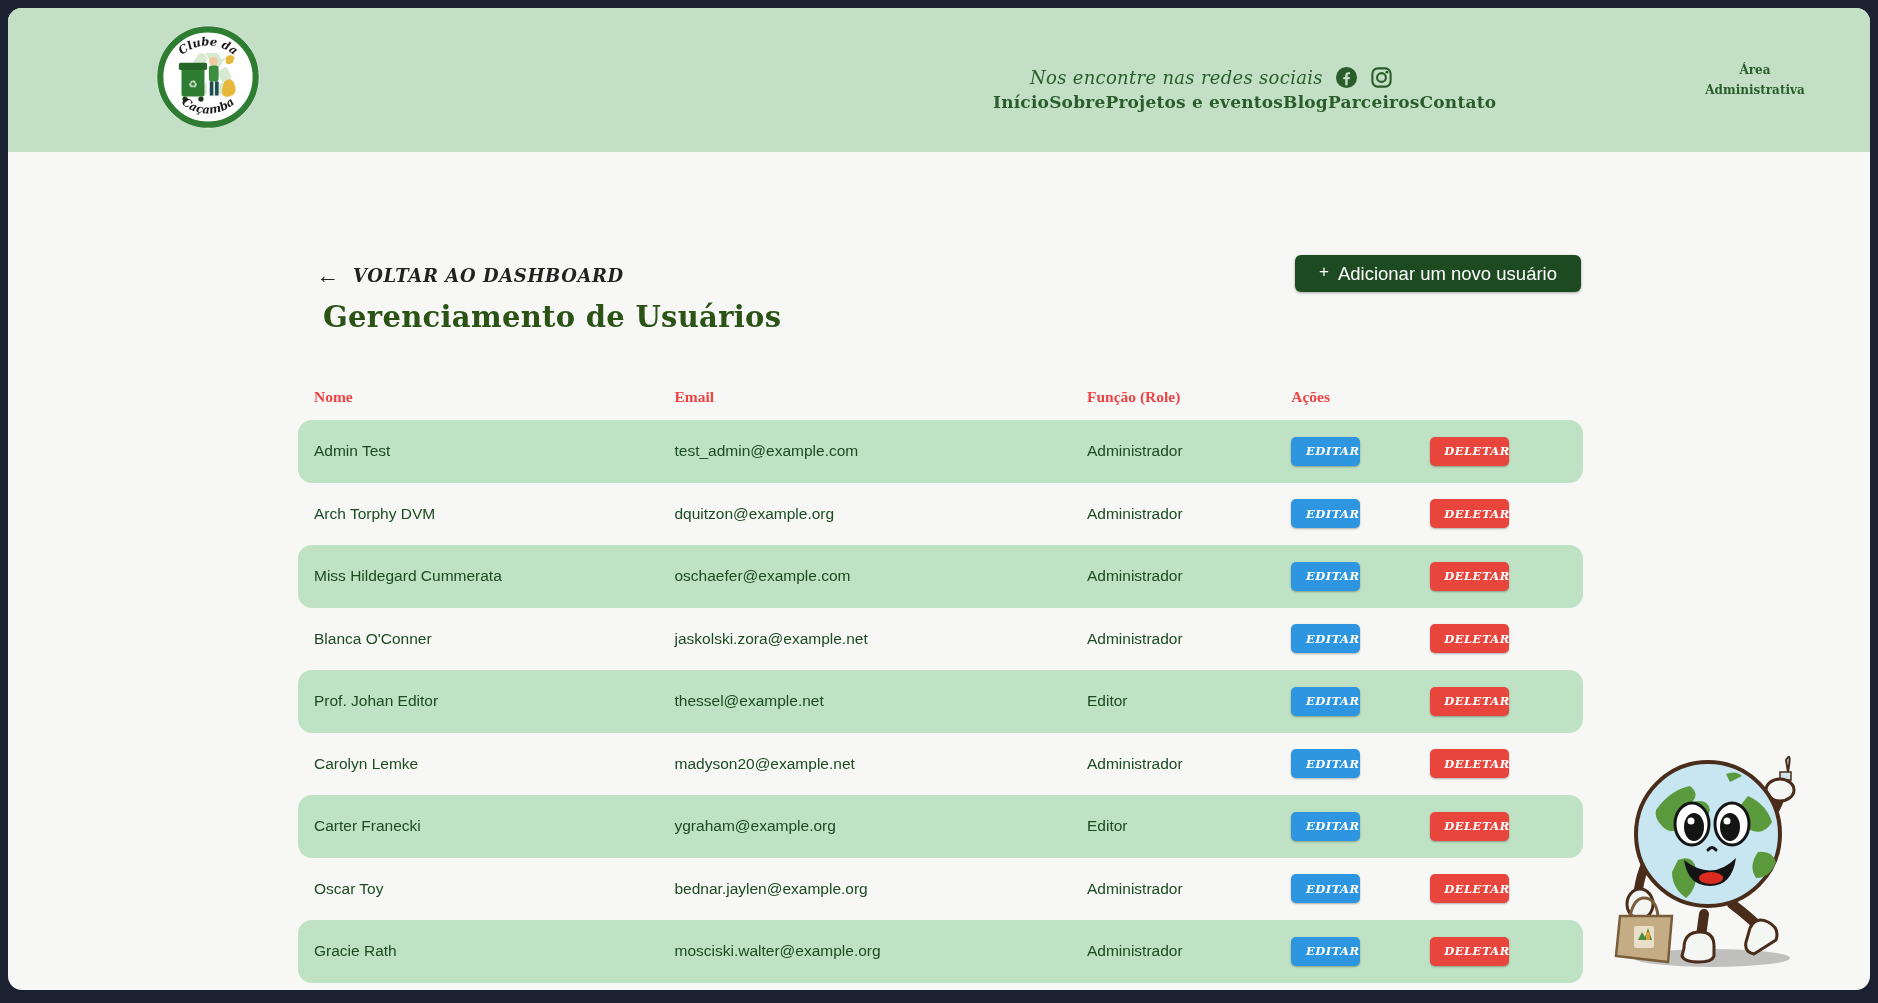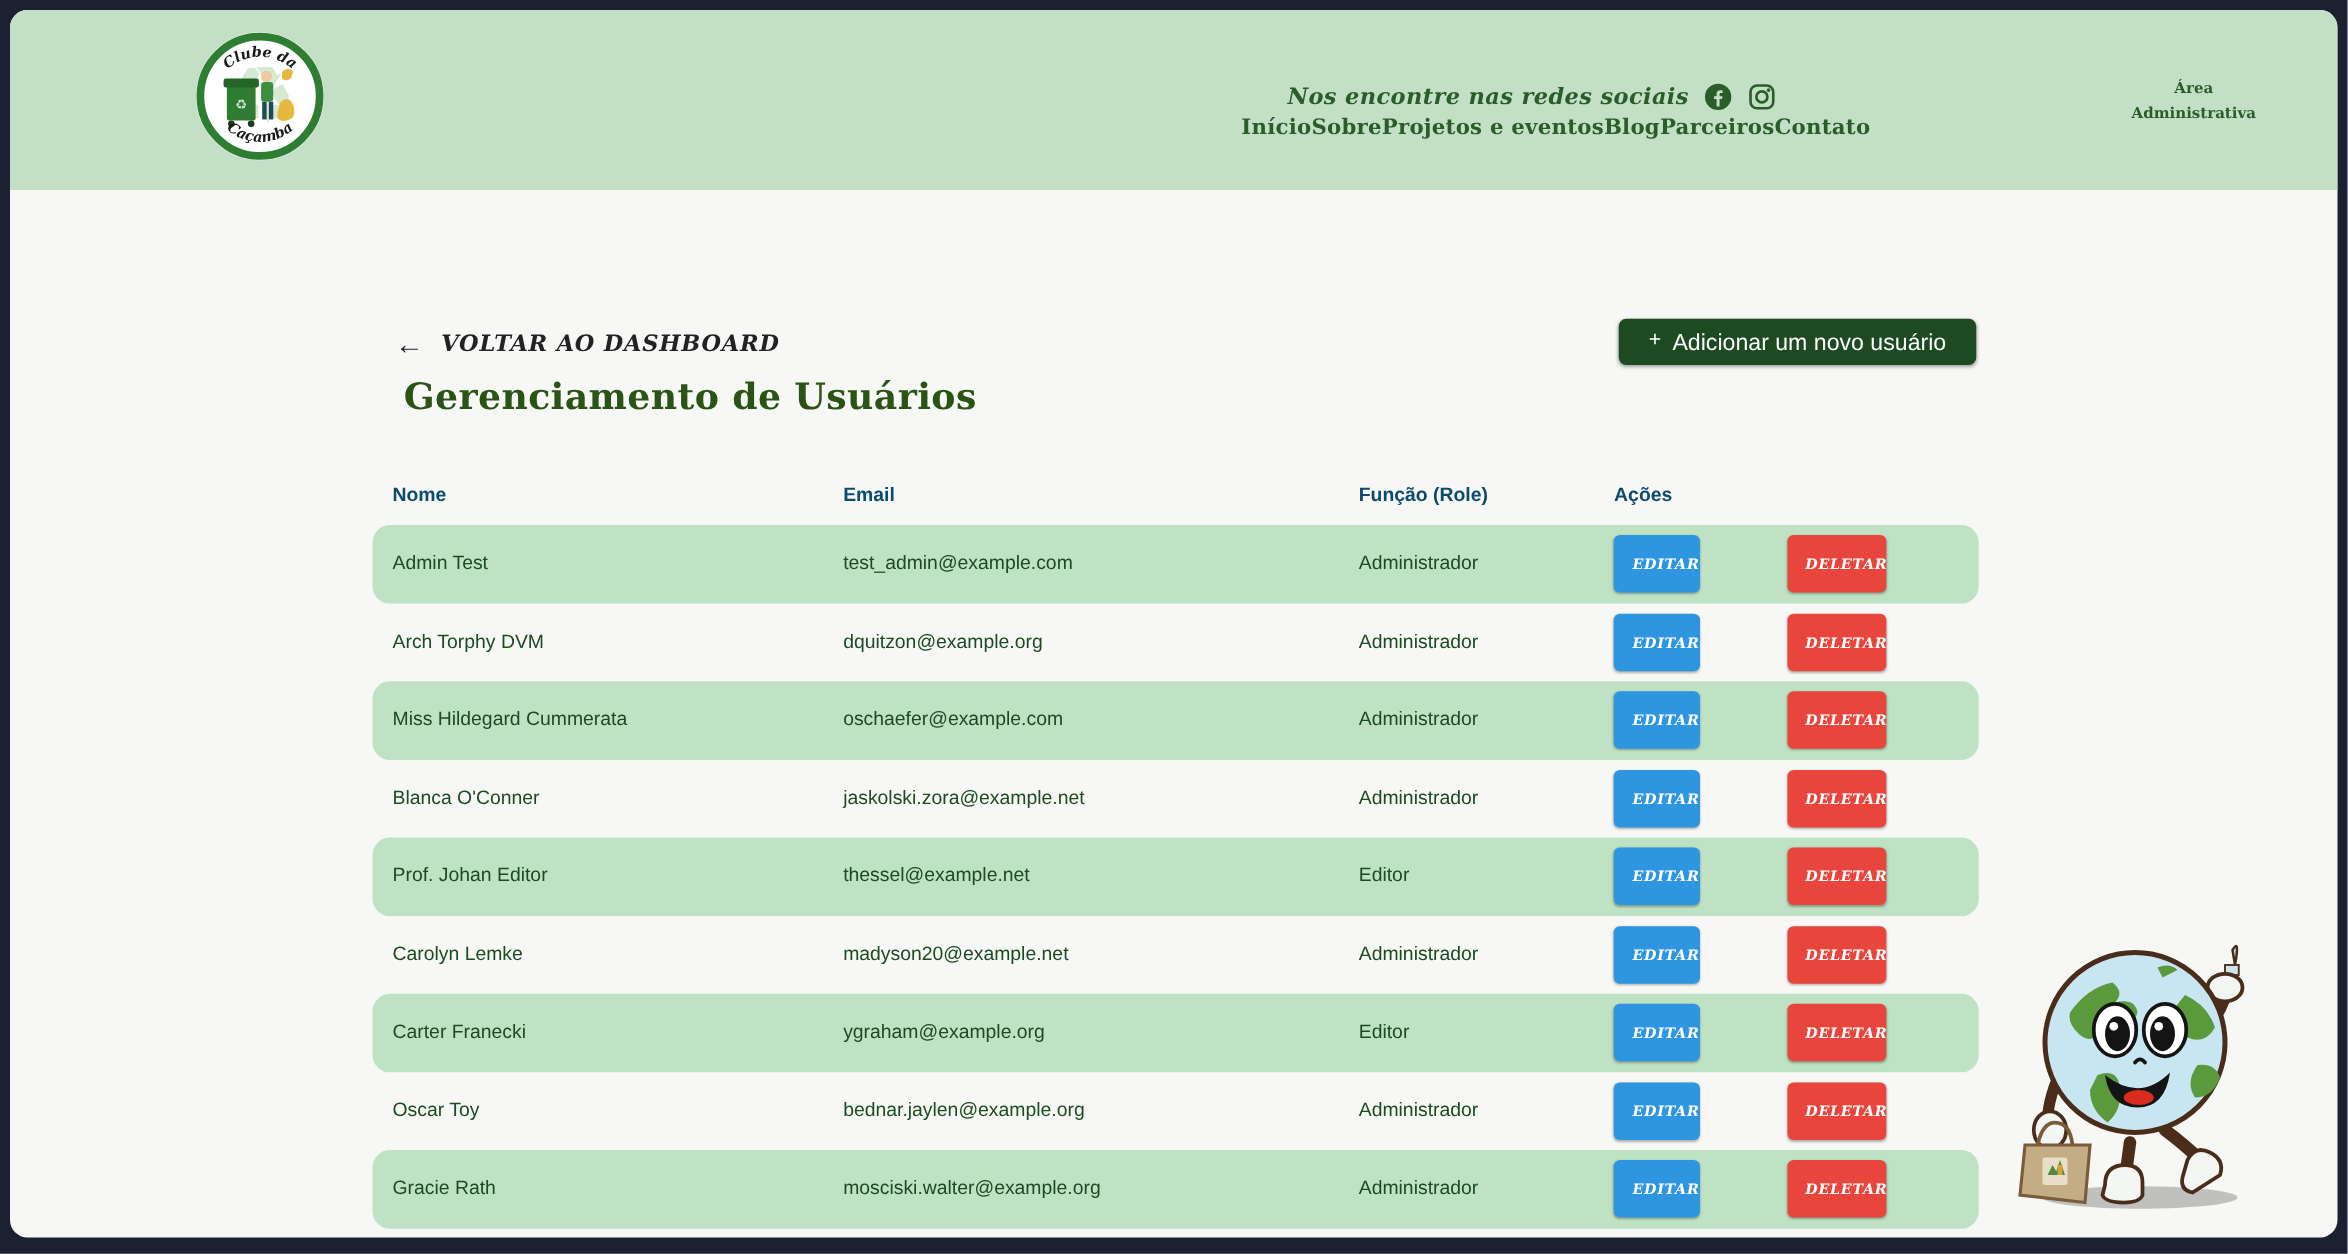--- a/index.html
+++ b/index.html
@@ -19,21 +19,21 @@
   .site-header {
     position:absolute; top:0; left:0; right:0; height:144px;
     background: var(--header-green, #c3e0c7);
   }
   .logo-wrap { position:absolute; left:147px; top:16px; width:106px; height:106px; }
   .social-row {
     position:absolute; left:1022px; top:58px;
     display:flex; align-items:center; gap:12px;
   }
   .social-text {
-    font-family:"DejaVu Serif", serif; font-weight:700; font-style:italic;
+    font-family:"DejaVu Serif", serif; font-weight:400; font-style:italic;
     font-size:18px; color: var(--dark-green, #2a5d2a); letter-spacing:.3px;
   }
   .social-icon { width:23px; height:23px; display:block; cursor:pointer; }
   .admin-area {
     position:absolute; left:1692px; top:52px; width:110px;
     font-family:"DejaVu Serif", serif; font-weight:700;
     font-size:12px; line-height:20px; color: var(--dark-green, #2a5d2a);
     text-align:center; cursor:pointer;
   }
   .main-nav {
@@ -73,28 +73,28 @@
   .user-table { position:absolute; top:366px; left:290px; width:1285px; }
   .t-head { display:flex; height:46px; align-items:center; }
   .t-row  { display:flex; height:62.5px; align-items:center; }
   .row-green { background: var(--row-green, #bfe2c4); border-radius: 14px; }
   .row-white { background: var(--main-bg, #f7f8f6); }
   .col-name  { width:29.3%; padding-left:16px; }
   .col-email { width:32.1%; }
   .col-role  { width:15.9%; }
   .col-actions { width:22.7%; display:flex; gap:70px; }
   .t-head .cell {
-    font-size:15.5px; font-weight:700; color:#0c4a6e;
+    font-size:15.5px; font-weight:700; color:#ef4444;font-family:Liberation Serif, serif;
   }
   .t-row .cell { font-size:15.5px; color: var(--cell-green, #1c4a21); }
   .action-btn {
     border:none; cursor:pointer; color:#fff;
     font-family:"DejaVu Serif", serif; font-weight:700; font-style:italic;
     font-size:11.5px; letter-spacing:.5px;
-    height:46px; border-radius:5px; box-shadow:0 1px 2px rgba(0,0,0,.3);padding-left:14px;
+    height:29px; border-radius:5px; box-shadow:0 1px 2px rgba(0,0,0,.3);padding-left:14px;
   }
   .edit-btn   { width:69px; background: var(--edit-blue, #2e96e0); }
   .delete-btn { width:79px; background: var(--delete-red, #e8453d); }
   
   .mascot { position:absolute; bottom:20px; right:70px; width:192px; height:238px; }
 </style>
 </head>
 <body>
 
 <div class="content">

